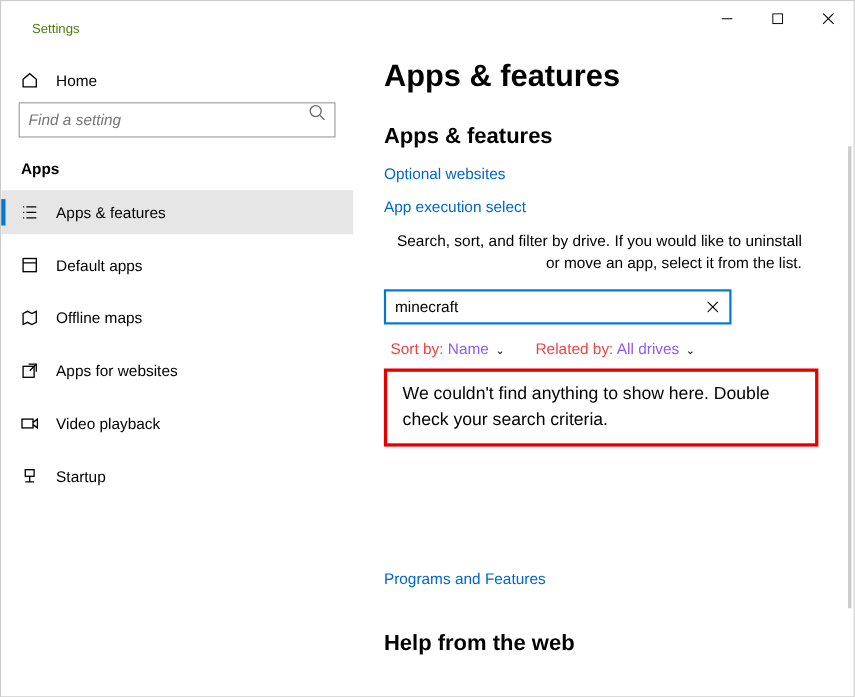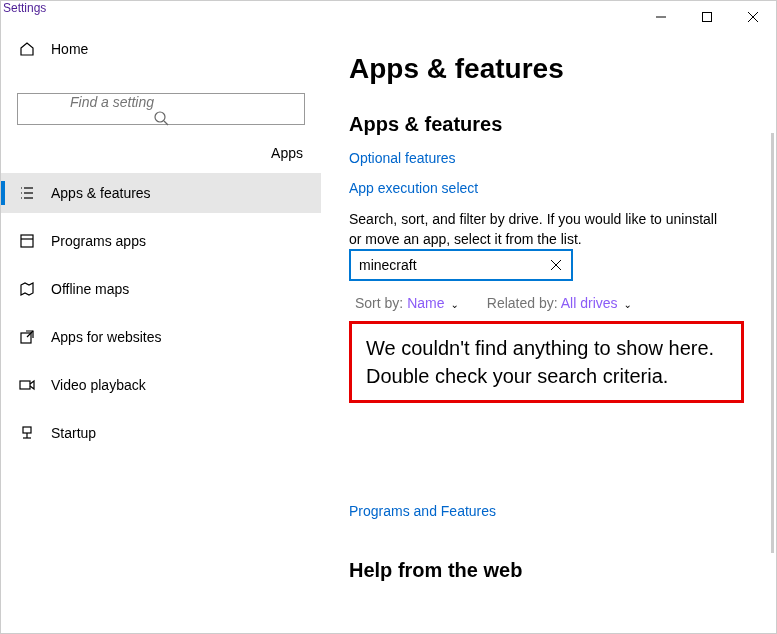--- a/index.html
+++ b/index.html
@@ -1,46 +1,46 @@
 <!DOCTYPE html>
 <html><head>
   <meta charset="utf-8">
   <style>
     * { margin: 0; padding: 0; box-sizing: border-box; font-family: "Segoe UI", -apple-system, sans-serif; }
     body { width: 777px; height: 634px; background: #fff; display: flex; flex-direction: column; overflow: hidden; border: 1px solid #ccc; }
-    .titlebar { height: 32px; display: flex; align-items: flex-start; padding-left: 2px; font-size: 12px; color: #4c1d95; }
+    .titlebar { height: 32px; display: flex; align-items: flex-end; padding-left: 28px; font-size: 12px; color: #4d7c0f; }
     .titlebar-title { flex: 1; }
     .win-controls { display: flex; }
     .win-btn { width: 46px; height: 32px; display: flex; align-items: center; justify-content: center; }
     .win-btn svg { width: 10px; height: 10px; }
     .body-area { flex: 1; display: flex; overflow: hidden; }
     .sidebar { width: 320px; padding: 8px 0 0 0; display: flex; flex-direction: column; }
-    .home-row { display: flex; align-items: flex-start; height: 40px; padding-left: 18px; gap: 16px; font-size: 14px; }
-    .search-box { margin: 12px 16px 14px 16px; height: 32px; border: 1px solid #999; display: flex; align-items: center; padding: 0 8px; flex-direction: column; }
+    .home-row { display: flex; align-items: flex-end; height: 40px; padding-left: 18px; gap: 16px; font-size: 14px; }
+    .search-box { margin: 12px 16px 14px 16px; height: 32px; border: 1px solid #999; display: flex; padding: 0 8px; }
     .search-box input { border: none; outline: none; flex: 1; font-size: 14px; font-style: italic; color: #666; background: transparent; }
-    .section-header { padding: 6px 18px 12px 18px; font-size: 14px; font-weight: 400; text-align: right; }
+    .section-header { padding: 6px 18px 12px 18px; font-size: 14px; font-weight: 700; }
     .nav-item { display: flex; align-items: center; height: 40px; padding-left: 18px; gap: 16px; font-size: 14px; position: relative; margin-bottom: 8px; }
     .nav-item.active::before { content: ""; position: absolute; left: 0; top: 8px; bottom: 8px; width: 4px; background: #0078d4; }
     .nav-item.active { background: #e6e6e6; }
     .nav-icon { width: 16px; height: 16px; display: flex; align-items: center; justify-content: center; }
     .nav-icon svg { width: 16px; height: 16px; }
     .main { flex: 1; padding: 20px 28px 0 28px; overflow-y: auto; position: relative; }
     .main h1 { font-size: 28px; font-weight: 600; margin-bottom: 28px; }
     .main h2 { font-size: 20px; font-weight: 600; margin-bottom: 14px; margin-top: 22px; }
     .main h2.first { margin-top: 0; }
     .link { color: #0066cc; font-size: 14px; margin-bottom: 14px; display: block; }
-    .desc { font-size: 14px; color: #000; line-height: 1.4; max-width: 380px; }
-    .app-search { width: 224px; height: 32px; border: 2px solid #0078d4; display: flex; align-items: center; padding: 0 8px; margin-bottom: 14px; }
+    .desc { font-size: 14px; color: #000; margin-bottom: 14px; line-height: 1.4; max-width: 380px; text-align: right; }
+    .app-search { width: 316px; height: 32px; border: 2px solid #0078d4; display: flex; align-items: center; padding: 0 8px; margin-bottom: 14px; }
     .app-search input { border: none; outline: none; flex: 1; font-size: 14px; }
     .app-search .clear { width: 14px; height: 14px; display: flex; align-items: center; justify-content: center; cursor: pointer; }
     .sort-filter { display: flex; gap: 28px; font-size: 14px; margin-bottom: 10px; padding-left: 6px; }
-    .sf-label { color: #737373; }
+    .sf-label { color: #ef4444; }
     .sf-value { color: #8b5cf6; }
     .chev { font-size: 10px; margin-left: 2px; }
-    .empty-box { border: 3px solid #e60000; padding: 10px 14px; font-size: 20px; line-height: 1.4; max-width: 395px; margin-bottom: 40px; }
+    .empty-box { border: 3px solid #e60000; padding: 10px 14px; font-size: 16px; line-height: 1.4; max-width: 395px; margin-bottom: 52px; }
     .related-spacer { height: 60px; }
     .scrollbar-stub { position: absolute; right: 2px; top: 100px; width: 3px; height: 420px; background: #ccc; }
   </style>
 </head>
 <body>
 
 <div class="titlebar">
   <span class="titlebar-title">Settings</span>
   <div class="win-controls">
     <div class="win-btn">
@@ -96,21 +96,21 @@
         </span>
       <span>Apps &amp; features</span>
     </div>
     <div class="nav-item">
       <span class="nav-icon">
           <svg viewBox="0 0 16 16" fill="none" stroke="#000" stroke-width="1.2">
             <rect x="2" y="2" width="12" height="12"></rect>
             <line x1="2" y1="6" x2="14" y2="6"></line>
           </svg>
         </span>
-      <span>Programs apps</span>
+      <span>Default apps</span>
     </div>
     <div class="nav-item">
       <span class="nav-icon">
           <svg viewBox="0 0 16 16" fill="none" stroke="#000" stroke-width="1.2">
             <path d="M2 4 L6 2 L10 4 L14 2 V12 L10 14 L6 12 L2 14 Z"></path>
           </svg>
         </span>
       <span>Offline maps</span>
     </div>
     <div class="nav-item">
@@ -140,21 +140,21 @@
             <line x1="4" y1="13" x2="12" y2="13"></line>
           </svg>
         </span>
       <span>Startup</span>
     </div>
   </div>
 
   <div class="main">
     <h1>Apps &amp; features</h1>
     <h2 class="first">Apps &amp; features</h2>
-    <a class="link">Optional features</a>
+    <a class="link">Optional websites</a>
     <a class="link">App execution select</a>
     <p class="desc">Search, sort, and filter by drive. If you would like to uninstall or move an app, select it from the list.</p>
 
     <div class="app-search">
       <input type="text" value="minecraft" style="">
       <span class="clear">
           <svg viewBox="0 0 10 10" width="10" height="10">
             <line x1="0" y1="0" x2="10" y2="10" stroke="#000" stroke-width="1"></line>
             <line x1="10" y1="0" x2="0" y2="10" stroke="#000" stroke-width="1"></line>
           </svg>

